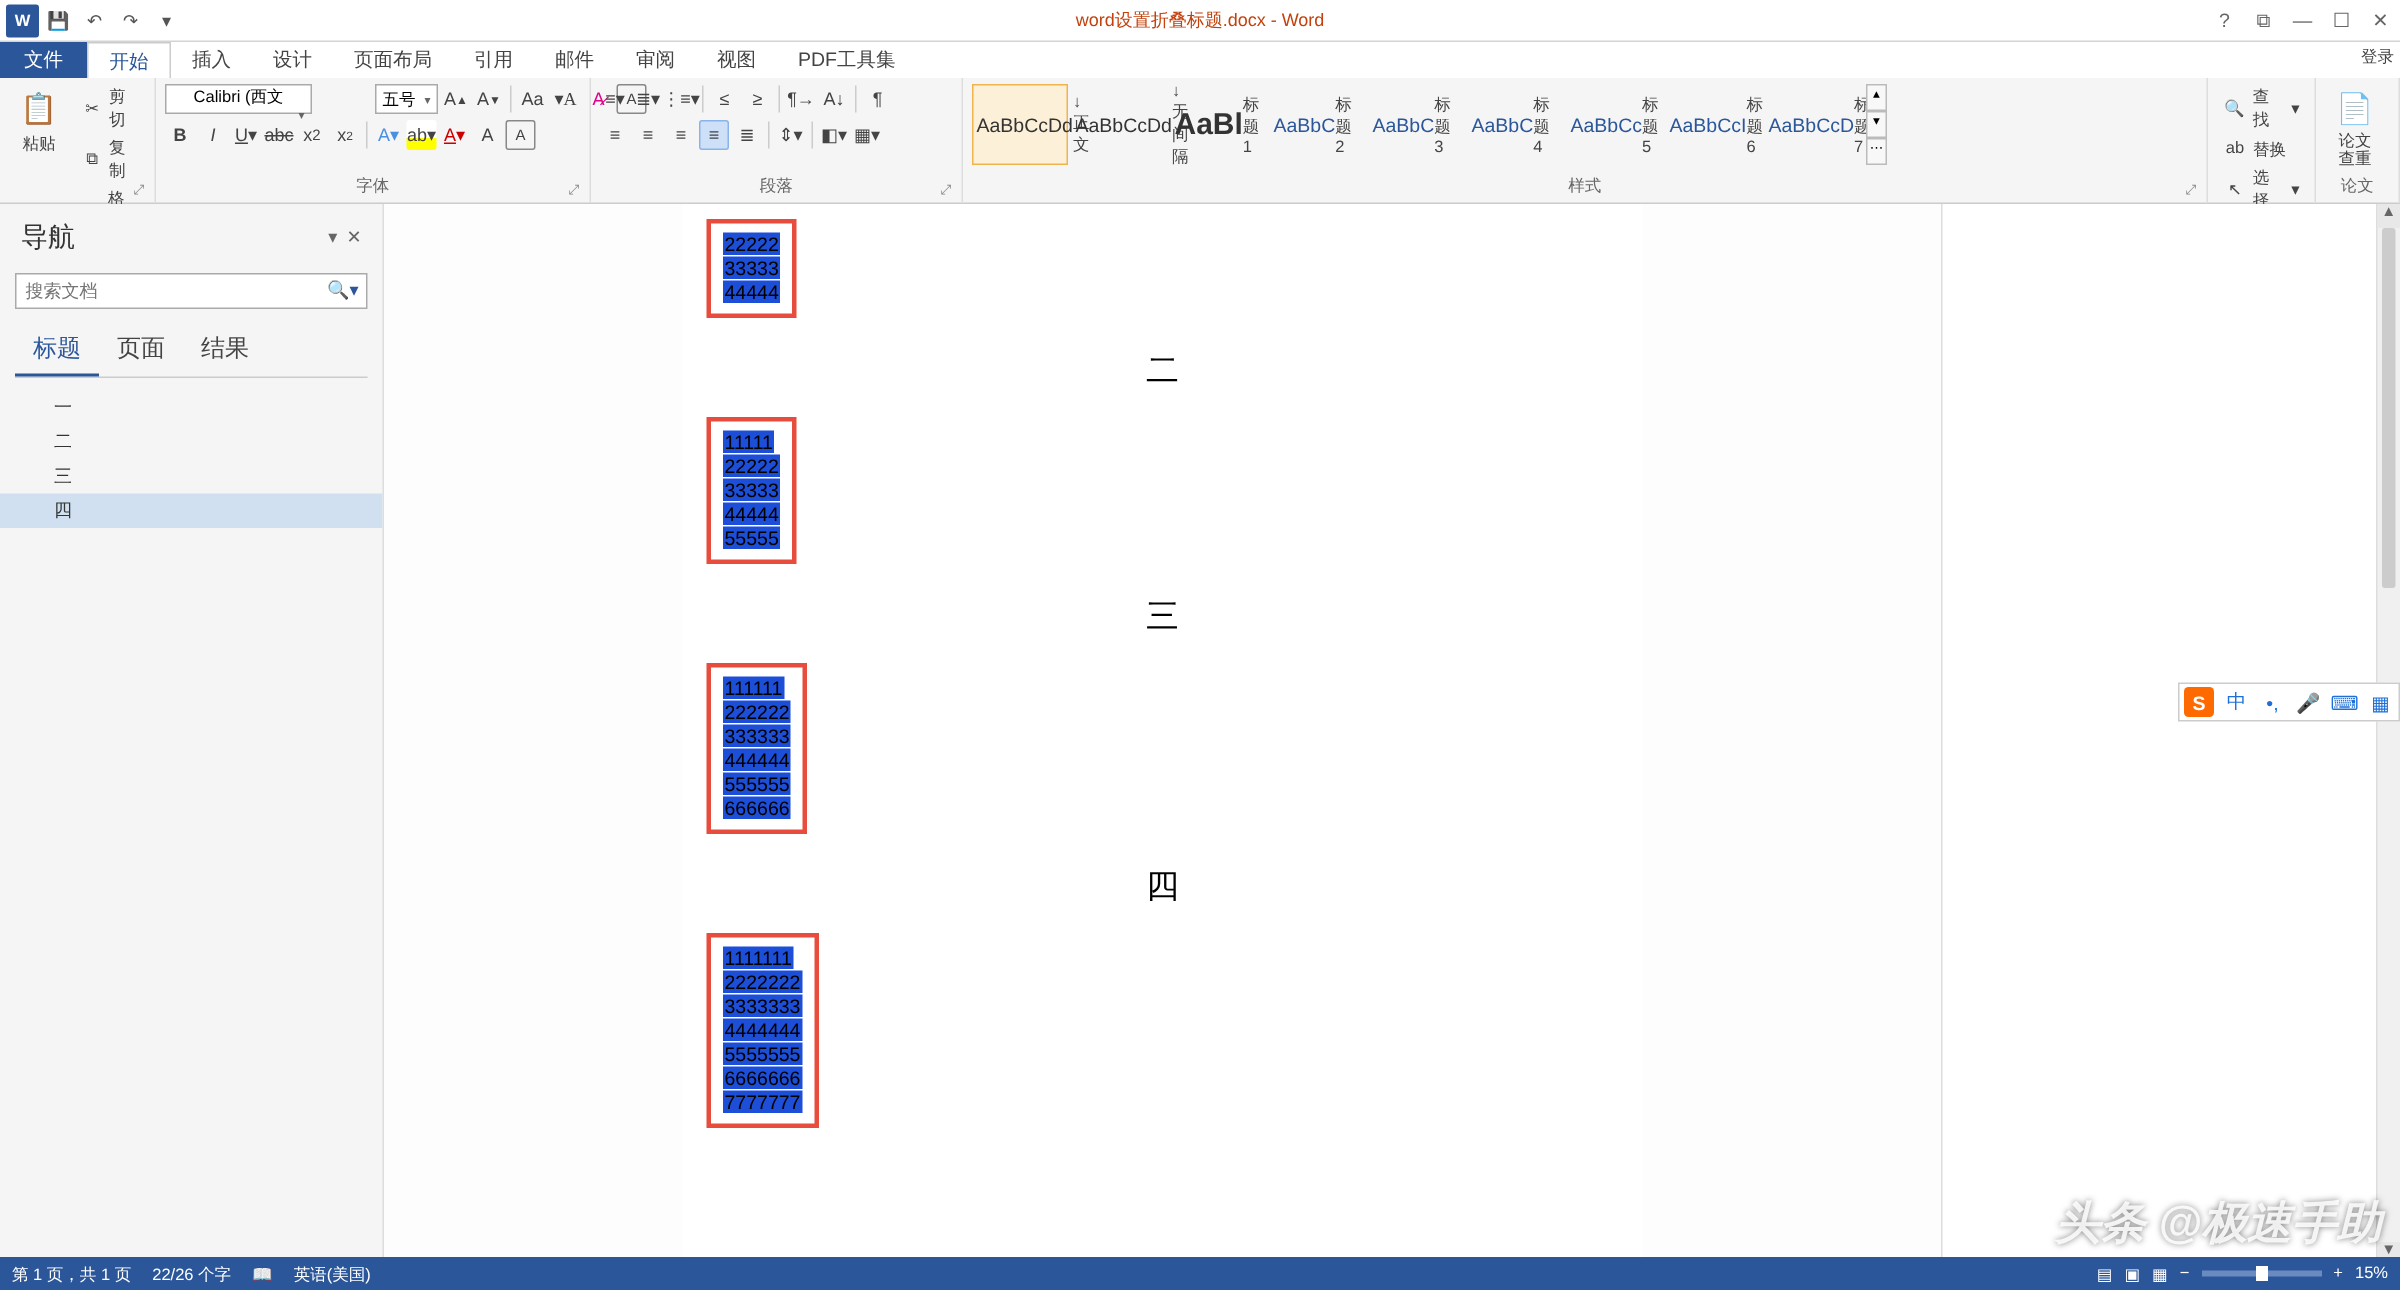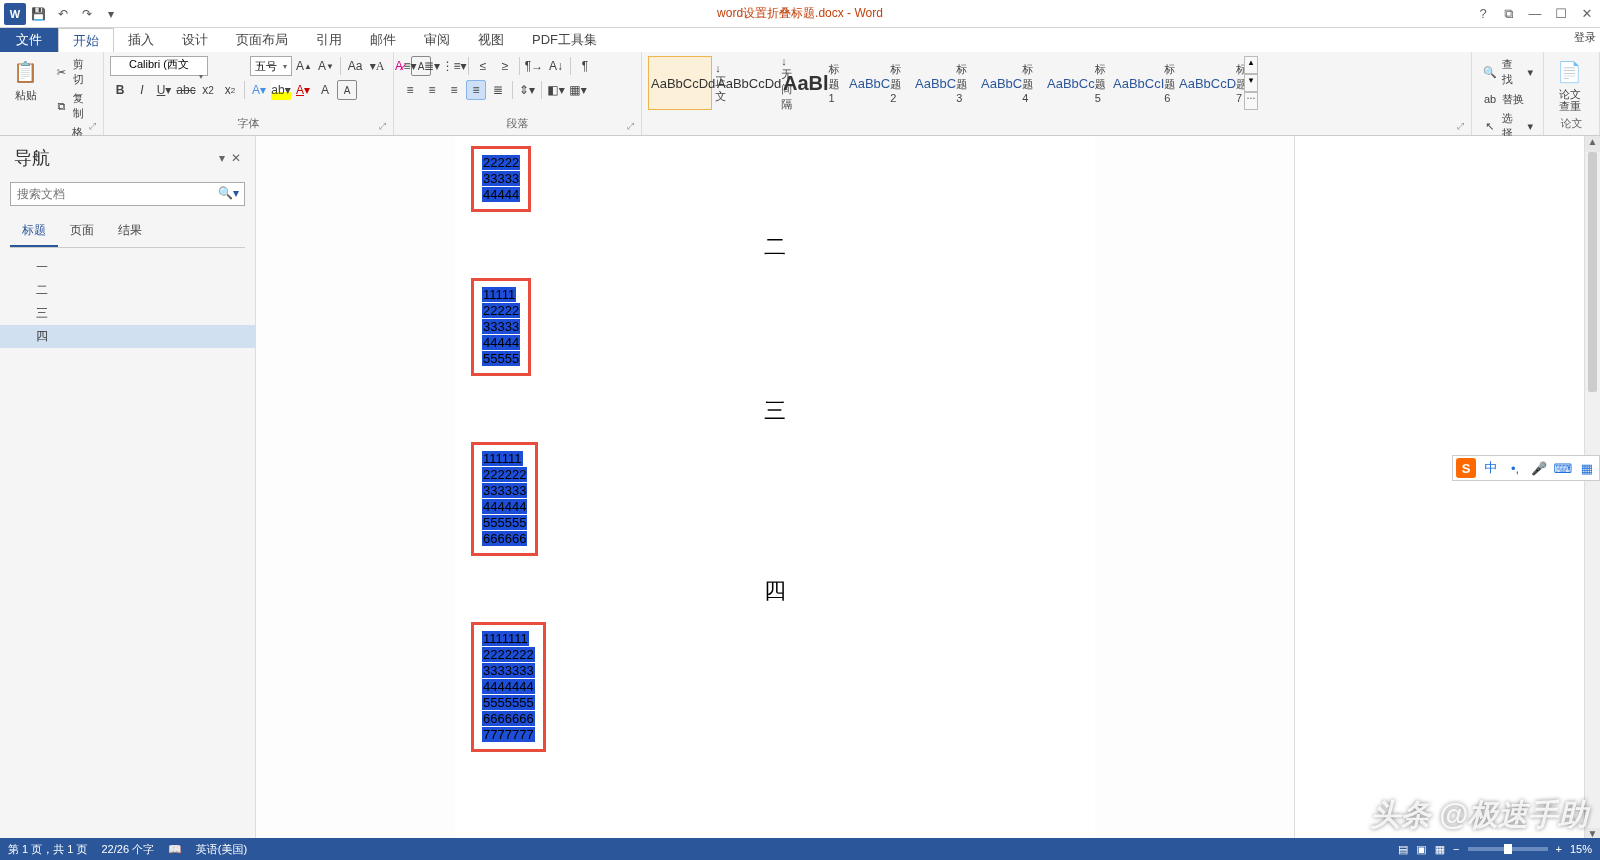--- a/index.html
+++ b/index.html
@@ -59,21 +59,21 @@
 
 .main { height: 708px; display: flex; background: #fff; position: relative; }
 .nav-pane { width: 256px; border-right: 1px solid #ddd; background: #f5f5f5; display: flex; flex-direction: column; }
 .nav-header { padding: 10px 14px 6px; display: flex; align-items: center; }
 .nav-title { font-size: 18px; color: #333; }
 .nav-close { margin-left: auto; display: flex; gap: 6px; color: #666; font-size: 12px; cursor: pointer; }
 .nav-search { margin: 6px 10px; position: relative; }
 .nav-search input { width: 100%; height: 24px; border: 1px solid #aaa; padding: 0 24px 0 6px; font-size: 12px; }
 .nav-search .sicon { position: absolute; right: 6px; top: 4px; color: #2b579a; font-size: 12px; }
 .nav-tabs { display: flex; border-bottom: 1px solid #ccc; margin: 4px 10px 0; }
-.nav-tab { padding: 6px 12px; font-size: 12px; color: #444; cursor: pointer; }
+.nav-tab { padding: 6px 12px; font-size: 16px; color: #444; cursor: pointer; }
 .nav-tab.active { color: #2b579a; border-bottom: 2px solid #2b579a; }
 .nav-list { padding: 8px 0; overflow: auto; }
 .nav-item { padding: 3px 18px 3px 36px; font-size: 12px; color: #333; cursor: pointer; }
 .nav-item.selected { background: #d0e0f0; }
 
 .doc-area { flex: 1; background: #fdfdfd; overflow: auto; position: relative; display: flex; justify-content: center; }
 .page { width: 640px; background: #fff; padding: 4px 0; }
 .doc-heading { text-align: center; font-size: 22px; font-family: SimSun, serif; margin: 14px 0 10px; }
 .red-box { border: 3px solid #e74c3c; padding: 6px 8px; margin: 6px 0; display: inline-block; margin-left: 16px; }
 .content-line { font-family: SimSun, serif; font-size: 13px; line-height: 16px; }
@@ -279,20 +279,21 @@
             <div class="style-preview blue">AaBbCcD</div>
             <div class="style-name">标题 7</div>
           </div>
         </div>
       <div class="gallery-more">
         <div>▴</div>
         <div>▾</div>
         <div>⋯</div>
       </div>
     </div>
+    <div class="group-label">样式</div>
     <div class="launcher">⤢</div>
   </div>
 
   <div class="group" style="width:72px">
     <div class="group-body">
         <div class="stack">
       <div class="stack-item"><span class="si">🔍</span><span>查找</span>▾</div>
       <div class="stack-item">
             <span class="si">ab</span>
             <span>替换</span>

